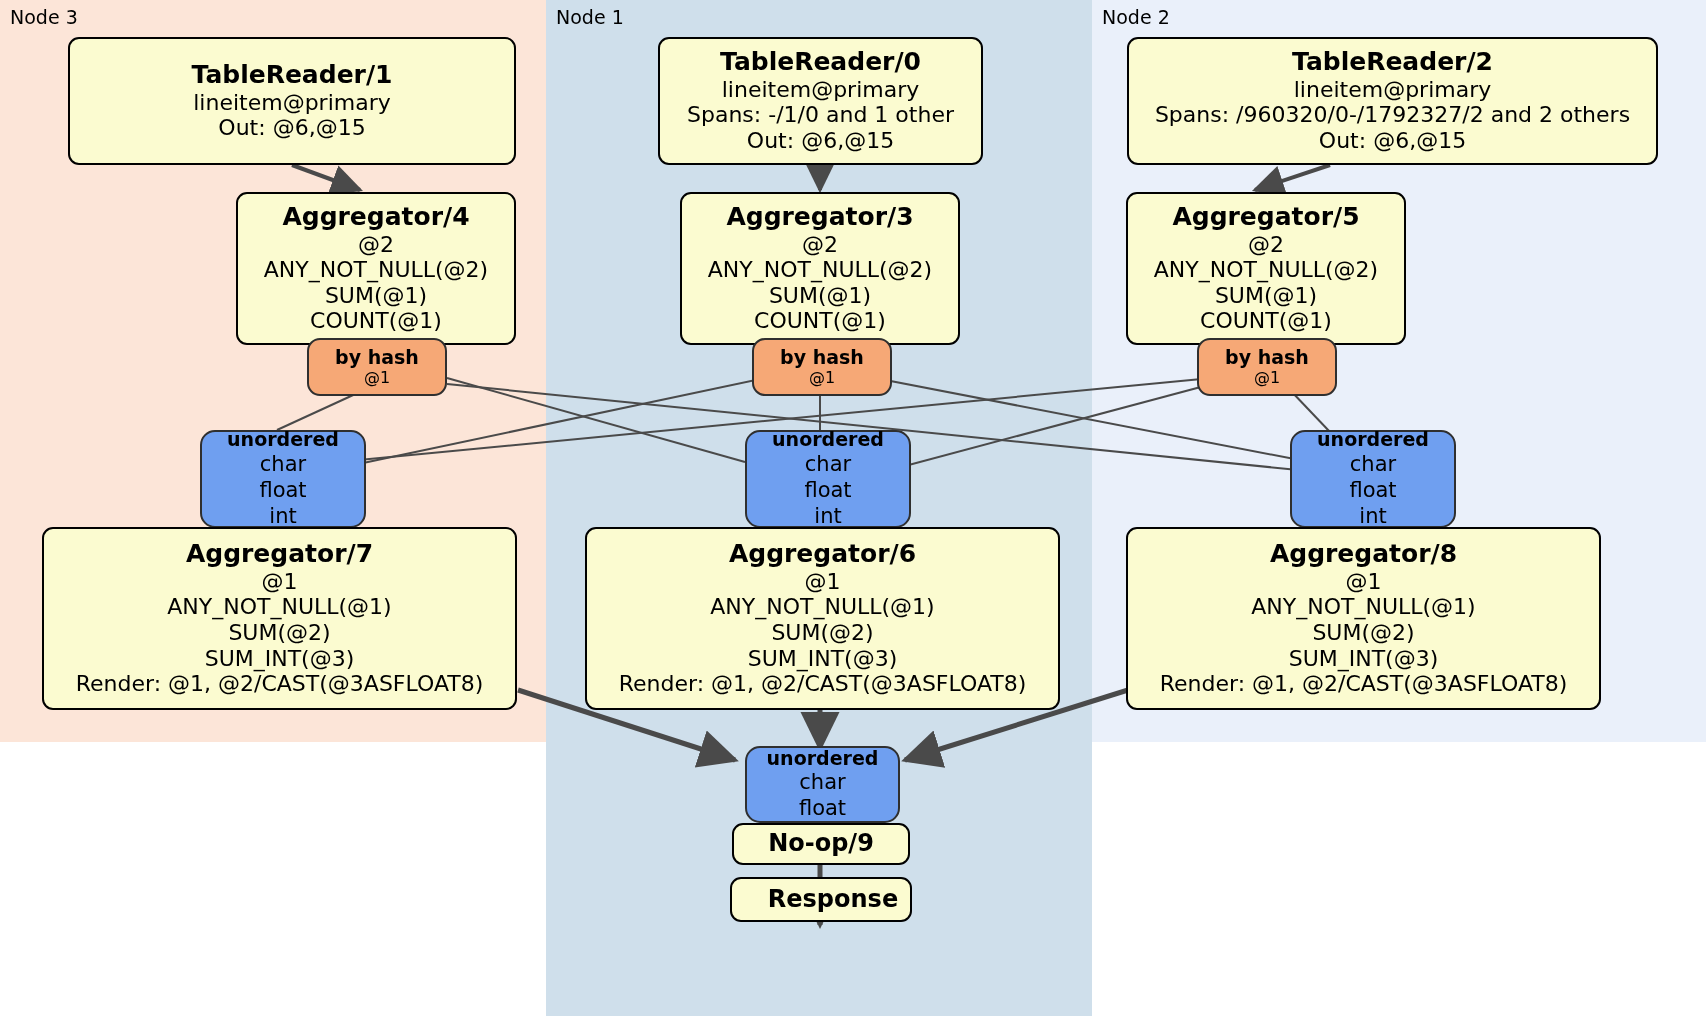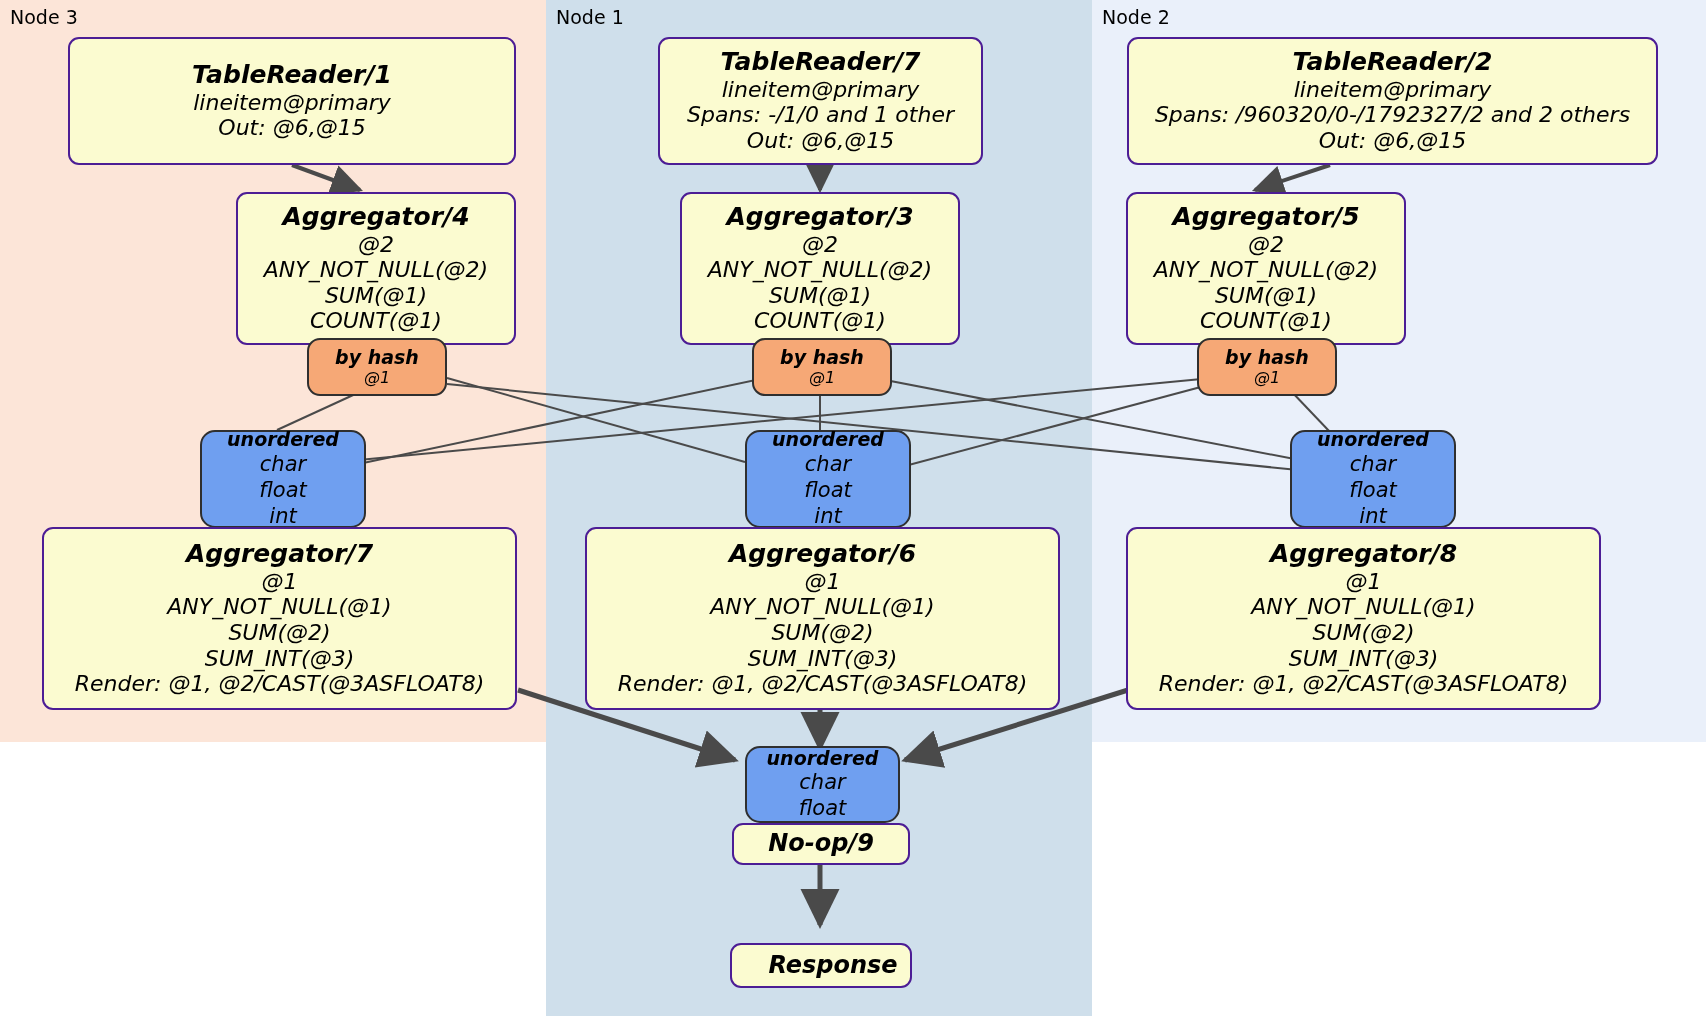--- a/index.html
+++ b/index.html
@@ -12,22 +12,22 @@
   .panel{position:absolute;box-sizing:border-box;}
   .panel-label{position:absolute;left:10px;top:6px;font-size:19px;color:#000;
                white-space:nowrap;}
 
   #panel-node3{left:0px;   top:0px;  width:546px; height:742px; background:#fce5d8;}
   #panel-node1{left:546px; top:0px;  width:546px; height:1016px;background:#cfdfeb;}
   #panel-node2{left:1092px;top:0px;  width:614px; height:742px; background:#eaf0fa;}
 
   
   .box{position:absolute;box-sizing:border-box;text-align:center;
-       border:2px solid #4c1d95;border-radius:11px;overflow:visible;
-       display:flex;flex-direction:column;align-items:center;justify-content:center;font-style:italic;}
+       border:2px solid #000000;border-radius:11px;overflow:visible;
+       display:flex;flex-direction:column;align-items:center;justify-content:center;}
 
   .proc{background:#fbfbd0;}
   .router{background:#f6a876;border-color:#2f2f2f;border-radius:13px;}
   .recv{background:#6f9ff0;border-color:#2f2f2f;border-radius:15px;}
 
   .title{font-weight:bold;font-size:25px;line-height:1.14;color:#000;}
   .line{font-size:22px;line-height:1.16;color:#000;}
 
   .router .title{font-size:19px;font-weight:bold;}
   .router .line{font-size:16px;}
@@ -86,21 +86,21 @@
     </g>
   </svg>
 
   <div class="box proc" style="left:68px;top:37px;width:448px;height:128px;">
     <div class="title">TableReader/1</div>
     <div class="line">lineitem@primary</div>
     <div class="line">Out: @6,@15</div>
   </div>
 
   <div class="box proc" style="left:658px;top:37px;width:325px;height:128px;">
-    <div class="title">TableReader/7</div>
+    <div class="title">TableReader/0</div>
     <div class="line">lineitem@primary</div>
     <div class="line">Spans: -/1/0 and 1 other</div>
     <div class="line">Out: @6,@15</div>
   </div>
 
   <div class="box proc" style="left:1127px;top:37px;width:531px;height:128px;">
     <div class="title">TableReader/2</div>
     <div class="line">lineitem@primary</div>
     <div class="line">Spans: /960320/0-/1792327/2 and 2 others</div>
     <div class="line">Out: @6,@15</div>
@@ -192,17 +192,17 @@
   <div class="box recv" style="left:745px;top:746px;width:155px;height:77px;">
     <div class="title">unordered</div>
     <div class="line">char</div>
     <div class="line">float</div>
   </div>
 
   <div class="box proc" style="left:732px;top:823px;width:178px;height:42px;">
     <div class="title small-title">No-op/9</div>
   </div>
 
-  <div class="box proc" style="left:730px;top:943px;width:182px;height:45px;padding-left:24px;">
+  <div class="box proc" style="left:730px;top:877px;width:182px;height:45px;padding-left:24px;">
     <div class="title small-title">Response</div>
   </div>
 
 </div>
 
 </body></html>

